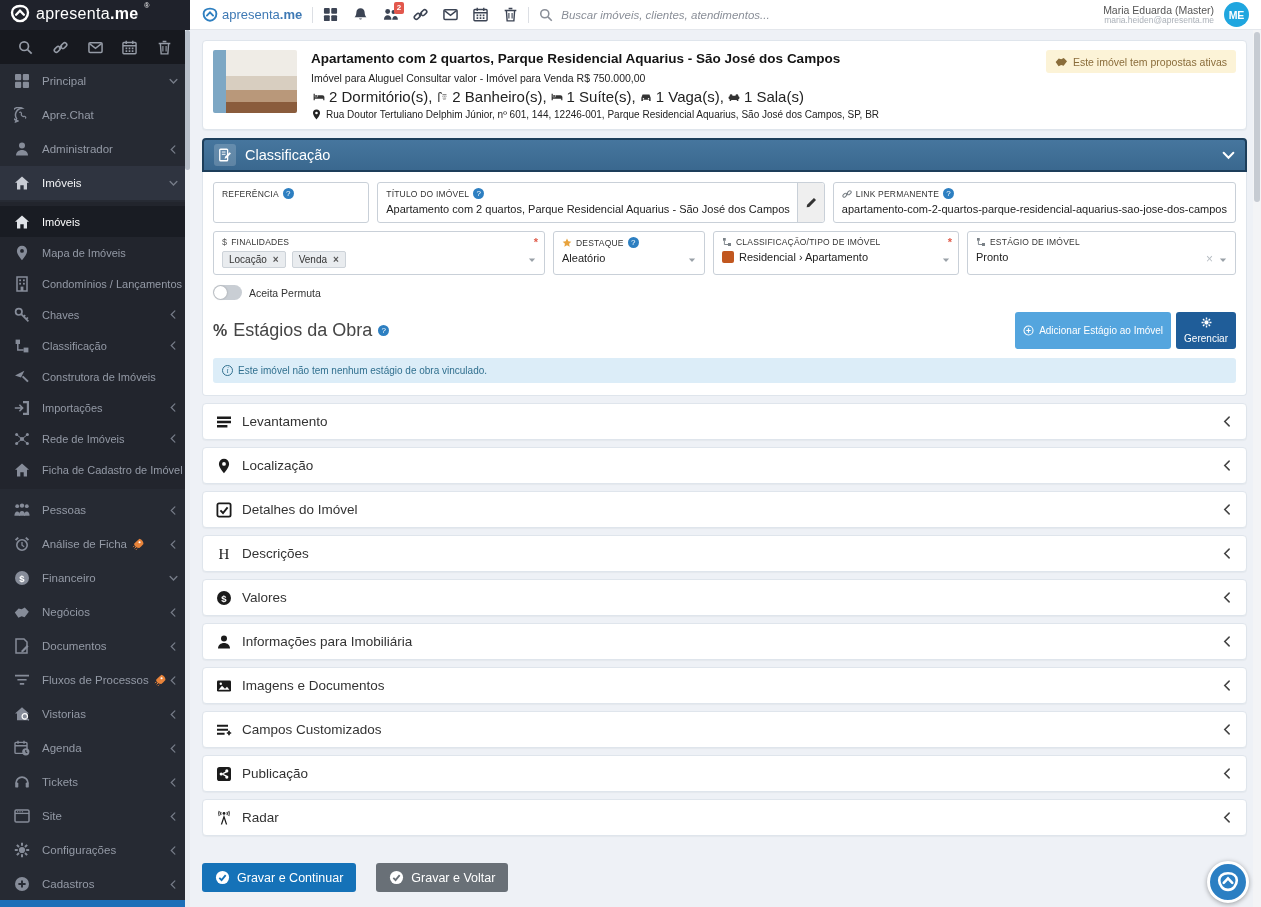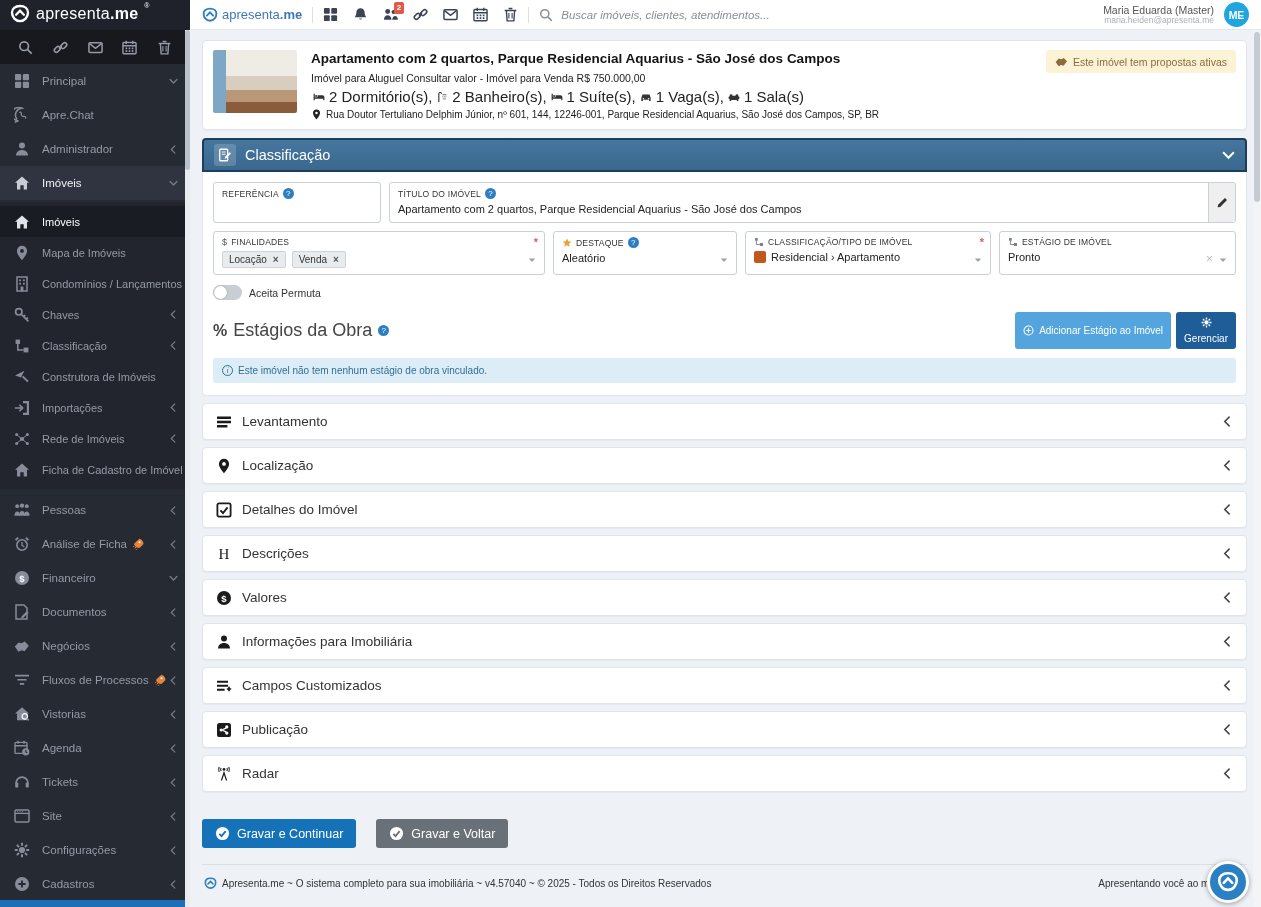--- a/index.html
+++ b/index.html
@@ -90,21 +90,21 @@
   .req{position:absolute; top:4px; right:6px; color:#e05c4b; font-size:11px; font-weight:bold;}
   .caret{position:absolute; right:7px; bottom:9px; width:10px; height:10px; color:#9aa1a8;}
   .clear-x{position:absolute; right:22px; bottom:8px; color:#b7bdc3; font-size:12px; cursor:pointer;}
   .clear-x::after{content:"×";}
   .w-ref{width:168px;}
   .w-tit{flex:1; padding-right:34px;}
   .pencil-btn{position:absolute; top:0; right:0; bottom:0; width:27px; background:#efefef; border-left:1px solid var(--inbd); border-radius:0 3px 3px 0; display:flex; align-items:center; justify-content:center; cursor:pointer; color:#333;}
   .pencil-btn .ic{width:12px; height:12px;}
   .w-link{width:420px;}
   .w-fin{width:332px; padding-right:24px;}
-  .w-des{width:184px;}
+  .w-des{width:152px;}
   .w-tipo{width:246px;}
   .w-est{flex:1; padding-right:40px;}
   .tags{display:flex; gap:6px;}
   .tag{background:#e9ecef; border:1px solid #cdd3d9; border-radius:2px; font-size:10px; color:#333; padding:2px 6px; display:flex; align-items:center; gap:6px;}
   .tag .tx{font-weight:bold; color:#555; cursor:pointer; font-size:10px;}
   .tag .tx::after{content:"×";}
   .orange-sq{display:inline-block; width:12px; height:12px; background:#c1571f; border-radius:2px; vertical-align:-2px; margin-right:5px;}
   .star{color:#e8a33d !important;}
 
   .toggle-row{display:flex; align-items:center; gap:7px; margin:10px 0 2px; font-size:10.5px; color:#333;}
@@ -506,38 +506,38 @@
     <span>Financeiro</span>
     <span class="ic chev">
         <svg viewBox="0 0 16 16" fill="currentColor">
           <path d="M2 4.6l6 6.2 6-6.2" fill="none" stroke="currentColor" stroke-width="2.4" stroke-linecap="round"></path>
         </svg>
       </span>
   </div>
   <div class="sitem">
     <span class="ic mic">
         <svg viewBox="0 0 16 16" fill="currentColor">
+          <path d="M.8 8.6 4.6 4.4l3 .9 3.2-1.7 4 4.2-4.2 5.4-3-1-3.2 1.6z"></path>
+        </svg>
+      </span>
+    <span>Negócios</span>
+    <span class="ic chev">
+        <svg viewBox="0 0 16 16" fill="currentColor">
+          <path d="M10.4 1.6 4 8l6.4 6.4" fill="none" stroke="currentColor" stroke-width="2.2" stroke-linecap="round"></path>
+        </svg>
+      </span>
+  </div>
+  <div class="sitem">
+    <span class="ic mic">
+        <svg viewBox="0 0 16 16" fill="currentColor">
           <path d="M2 1h8l3 3v11H2z" fill="none" stroke="currentColor" stroke-width="1.5"></path>
           <path d="M14.6 8.6l-5.2 5.2-2.2.6.6-2.2 5.2-5.2z"></path>
         </svg>
       </span>
     <span>Documentos</span>
-    <span class="ic chev">
-        <svg viewBox="0 0 16 16" fill="currentColor">
-          <path d="M10.4 1.6 4 8l6.4 6.4" fill="none" stroke="currentColor" stroke-width="2.2" stroke-linecap="round"></path>
-        </svg>
-      </span>
-  </div>
-  <div class="sitem">
-    <span class="ic mic">
-        <svg viewBox="0 0 16 16" fill="currentColor">
-          <path d="M.8 8.6 4.6 4.4l3 .9 3.2-1.7 4 4.2-4.2 5.4-3-1-3.2 1.6z"></path>
-        </svg>
-      </span>
-    <span>Negócios</span>
     <span class="ic chev">
         <svg viewBox="0 0 16 16" fill="currentColor">
           <path d="M10.4 1.6 4 8l6.4 6.4" fill="none" stroke="currentColor" stroke-width="2.2" stroke-linecap="round"></path>
         </svg>
       </span>
   </div>
   <div class="sitem">
     <span class="ic mic">
         <svg viewBox="0 0 16 16" fill="currentColor">
           <path d="M1 2.8h14v1.7H1zM3.4 6.9h9.2v1.7H3.4zM5.8 11h4.4v1.7H5.8z"></path>
@@ -751,20 +751,36 @@
               <span class="q"></span>
             </div>
           <div class="fvalue">Apartamento com 2 quartos, Parque Residencial Aquarius - São José dos Campos</div>
           <div class="pencil-btn">
               <span class="ic">
                 <svg viewBox="0 0 16 16" fill="currentColor">
                   <path d="M11.9 1.3 14.7 4.1 5.6 13.2 2.2 13.8 2.8 10.4z"></path>
                 </svg>
               </span>
             </div>
+        </div>
+        <div class="fbox w-link">
+          <div class="flabel">
+              <span class="ic lic">
+                <svg viewBox="0 0 16 16" fill="currentColor">
+                  <g fill="none" stroke="currentColor" stroke-width="1.7">
+                    <path d="M6.6 9.4 9.4 6.6"></path>
+                    <rect x="1" y="7.9" width="7" height="4.3" rx="2.1" transform="rotate(-45 4.5 10)"></rect>
+                    <rect x="8" y="3.9" width="7" height="4.3" rx="2.1" transform="rotate(-45 11.5 6)"></rect>
+                  </g>
+                </svg>
+              </span>
+              <span>LINK PERMANENTE</span>
+              <span class="q"></span>
+            </div>
+          <div class="fvalue">apartamento-com-2-quartos-parque-residencial-aquarius-sao-jose-dos-campos</div>
         </div>
       </div>
 
       <div class="frow" style="margin-top:8px;">
         <div class="fbox w-fin">
           <div class="flabel">
               <span style="color:#555;font-size:9px;">$</span>
               <span>FINALIDADES</span>
             </div>
           <span class="req">*</span>
@@ -958,20 +974,35 @@
     <span>Informações para Imobiliária</span>
     <span class="ic achev">
         <svg viewBox="0 0 16 16" fill="currentColor">
           <path d="M10.4 1.6 4 8l6.4 6.4" fill="none" stroke="currentColor" stroke-width="2.2" stroke-linecap="round"></path>
         </svg>
       </span>
   </div>
   <div class="card accordion">
     <span class="ic aic">
         <svg viewBox="0 0 16 16" fill="currentColor">
+          <rect x="1" y="2.4" width="14" height="11.2" rx="1.3"></rect>
+          <circle cx="4.8" cy="5.8" r="1.2" fill="#fff"></circle>
+          <path d="M2.6 11.8l3.4-4 3 3 2-2 2.4 3z" fill="#fff"></path>
+        </svg>
+      </span>
+    <span>Imagens e Documentos</span>
+    <span class="ic achev">
+        <svg viewBox="0 0 16 16" fill="currentColor">
+          <path d="M10.4 1.6 4 8l6.4 6.4" fill="none" stroke="currentColor" stroke-width="2.2" stroke-linecap="round"></path>
+        </svg>
+      </span>
+  </div>
+  <div class="card accordion">
+    <span class="ic aic">
+        <svg viewBox="0 0 16 16" fill="currentColor">
           <path d="M1 2.8h11v2H1zM1 6.8h11v2H1zM1 10.8h7.6v2H1z"></path>
           <path d="M13 8.8v4.4M10.8 11h4.4" stroke="currentColor" stroke-width="1.7" fill="none"></path>
         </svg>
       </span>
     <span>Campos Customizados</span>
     <span class="ic achev">
         <svg viewBox="0 0 16 16" fill="currentColor">
           <path d="M10.4 1.6 4 8l6.4 6.4" fill="none" stroke="currentColor" stroke-width="2.2" stroke-linecap="round"></path>
         </svg>
       </span>

